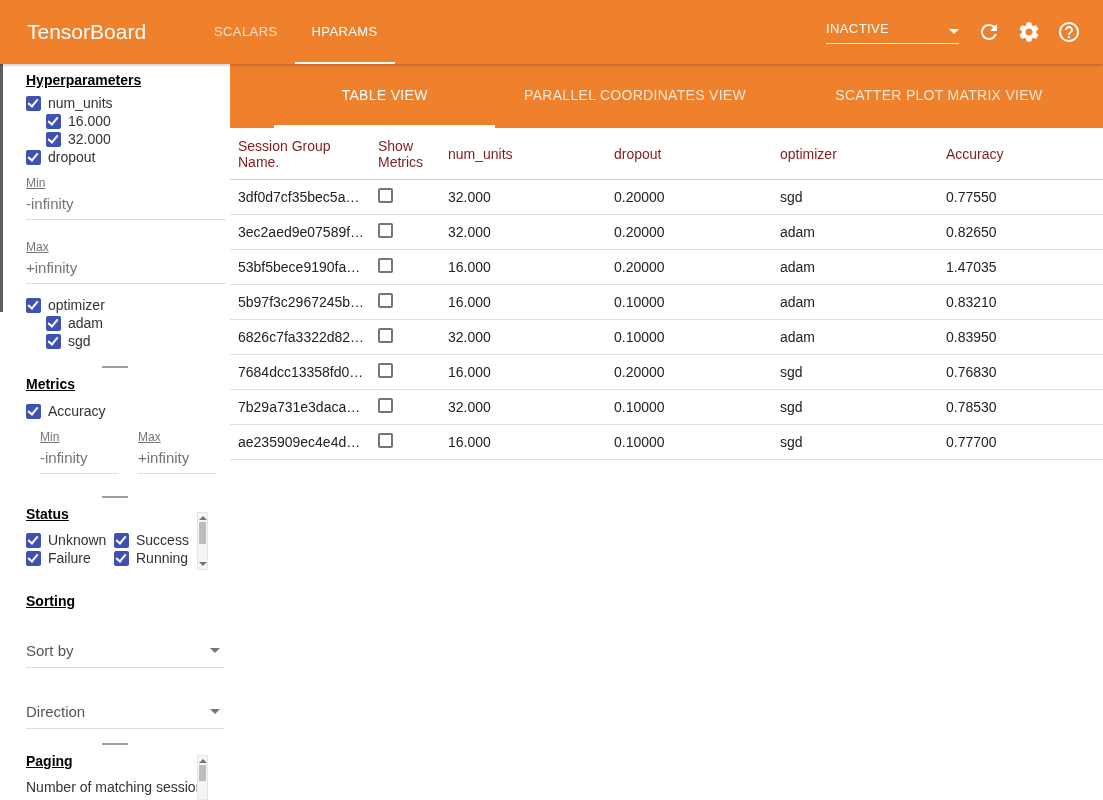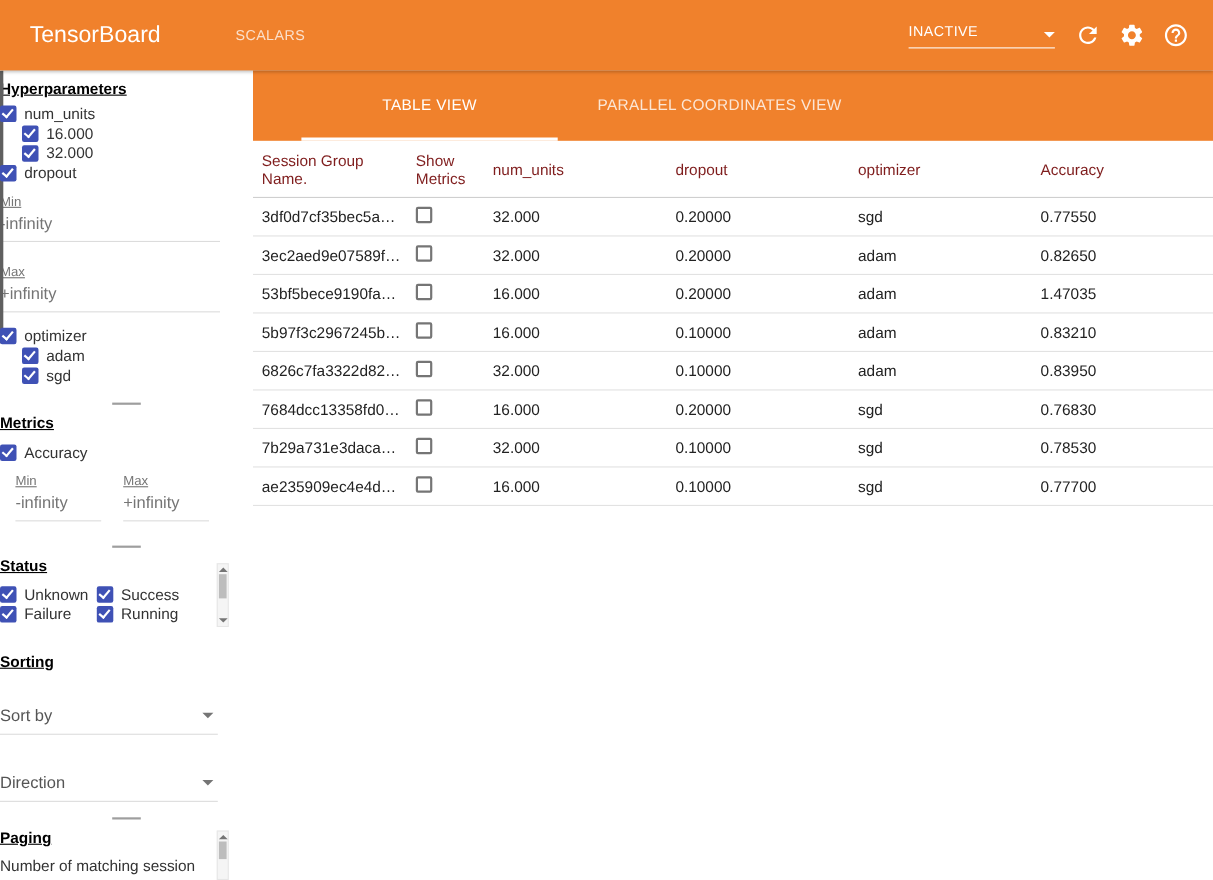--- a/index.html
+++ b/index.html
@@ -21,21 +21,21 @@
                    border-bottom:1px solid rgba(255,255,255,.85); padding-bottom:7px;
                    font-size:13px; letter-spacing:.4px; margin-right:10px; cursor:pointer; }
   .wcaret { width:0; height:0; border:5px solid transparent; border-top-color:#fff; margin-bottom:-3px; }
   .icon-btn { width:24px; height:24px; margin:0 8px; background:none; border:none; cursor:pointer; padding:0; }
   .icon-btn svg { width:24px; height:24px; fill:#fff; display:block; }
 
   
   .sidebar { position:absolute; top:64px; left:0; width:230px; bottom:0; background:#fff;
              color:#333; overflow:hidden; }
   .sb-thumb { position:absolute; left:0; top:0; width:3px; height:248px; background:#5f5f5f; }
-  .sec { padding:0 0; }
+  .sec { padding:0 26px; }
   .heading { font-weight:bold; font-size:14px; color:#000; text-decoration:underline; margin-top:8px; }
   .rows { margin-top:6px; }
   .cbrow { display:flex; align-items:center; gap:7px; height:18px; font-size:14px; }
   .nested { padding-left:20px; }
   .cb { width:15px; height:15px; min-width:15px; background:var(--cb); border-radius:2px;
         position:relative; cursor:pointer; }
   .cb::after { content:""; position:absolute; left:4px; top:1px; width:4px; height:8px;
                border:solid #fff; border-width:0 2px 2px 0; transform:rotate(40deg); }
   .flabel { font-size:12px; color:#757575; margin-top:10px;text-decoration:underline; }
   .flabel.gap { margin-top:20px; }
@@ -87,20 +87,21 @@
   .cb-empty { display:inline-block; width:15px; height:15px; border:2px solid #757575;
               border-radius:2px; cursor:pointer; background:#fff; }
 </style>
 </head>
 <body>
 
 <header class="topbar">
   <div class="tb-title">TensorBoard</div>
   <nav class="tb-tabs">
     <div class="tb-tab">SCALARS</div>
+    <div class="tb-tab active">HPARAMS</div>
   </nav>
   <div class="tb-right">
     <div class="status-select">
       <span>INACTIVE</span>
       <span class="wcaret"></span>
     </div>
     <button class="icon-btn">
       <svg viewBox="0 0 24 24">
           <path d="M17.65 6.35C16.2 4.9 14.21 4 12 4c-4.42 0-7.99 3.58-7.99 8s3.57 8 7.99 8c3.73 0 6.84-2.55 7.73-6h-2.08c-.82 2.33-3.04 4-5.65 4-3.31 0-6-2.69-6-6s2.69-6 6-6c1.66 0 3.14.69 4.22 1.78L13 11h7V4l-2.35 2.35z"></path>
         </svg>
@@ -234,20 +235,21 @@
   <div class="vscroll vs-paging">
     <div class="vs-up"></div>
     <div class="vs-thumb" style="height:16px;"></div>
   </div>
 </aside>
 
 <main class="main">
   <div class="view-tabs">
     <div class="view-tab active">TABLE VIEW</div>
     <div class="view-tab">PARALLEL COORDINATES VIEW</div>
+    <div class="view-tab">SCATTER PLOT MATRIX VIEW</div>
   </div>
 
   <div class="table">
     <div class="thead">
       <div class="th c-name">Session Group Name.</div>
       <div class="th c-show">Show Metrics</div>
       <div class="th c-val">num_units</div>
       <div class="th c-val">dropout</div>
       <div class="th c-val">optimizer</div>
       <div class="th c-last">Accuracy</div>

